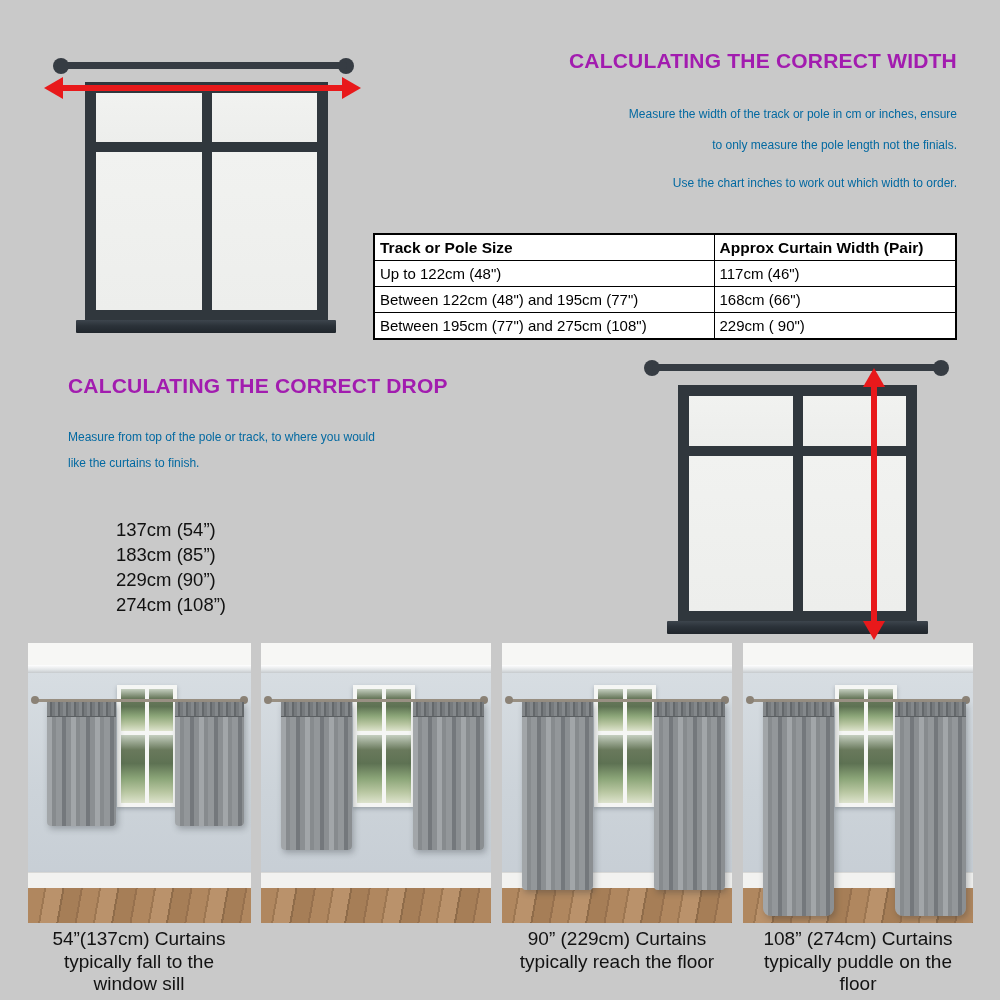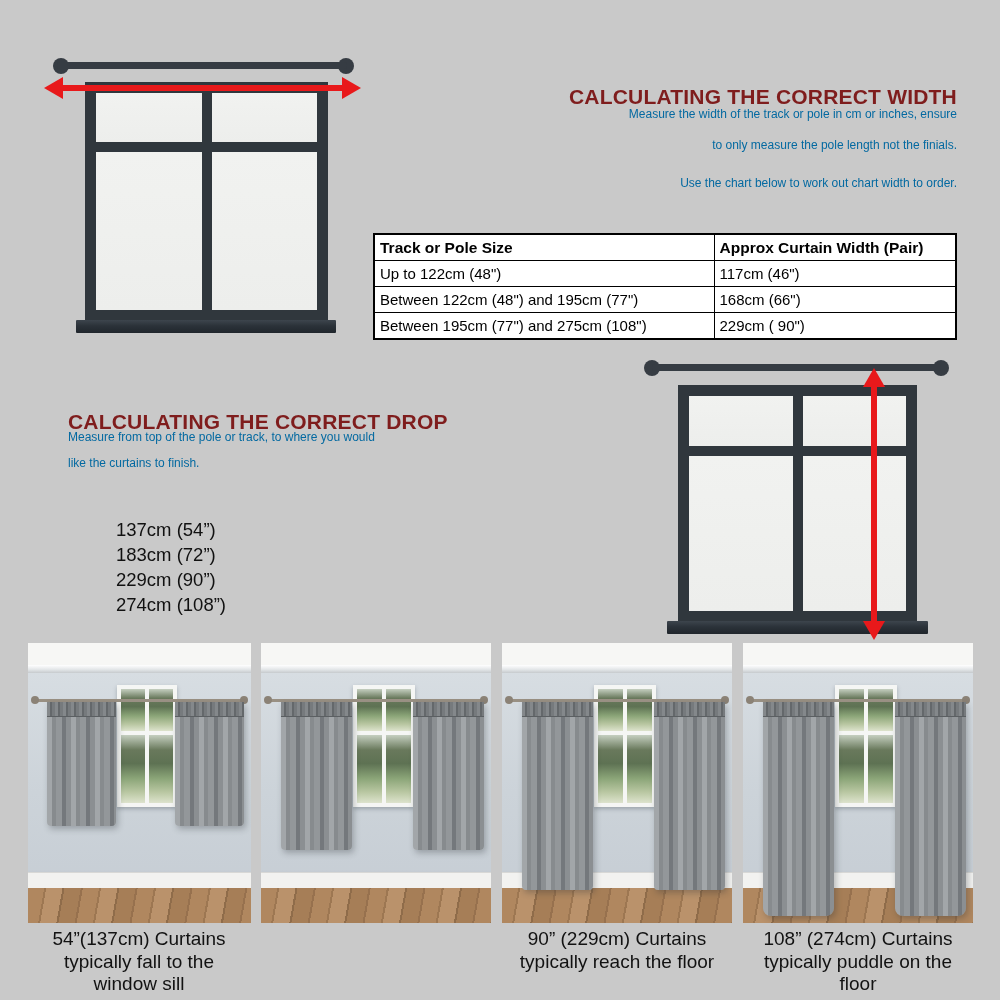--- a/index.html
+++ b/index.html
@@ -3,21 +3,21 @@
 <meta charset="utf-8">
 <style>
   html,body{margin:0;padding:0;}
   .page{
     position:relative;width:1000px;height:1000px;overflow:hidden;
     background:#c9c9c9;font-family:"Liberation Sans",sans-serif;color:#111;
   }
   .abs{position:absolute;}
 
   
-  .h-title{font-weight:bold;font-size:21px;color:#7f1d1d;letter-spacing:.2px;margin-top:36px;}
+  .h-title{font-weight:bold;font-size:21px;color:#a21caf;letter-spacing:.2px;}
   .h-width{left:400px;top:49px;width:557px;text-align:right;}
   .h-drop{left:68px;top:374px;width:560px;text-align:left;}
   .body-text{font-size:12px;line-height:31px;color:#0369a1;}
   .p-width{left:360px;top:99px;width:597px;text-align:right;}
   .p-note{left:360px;top:168px;width:597px;text-align:right;}
   .p-drop{left:68px;top:424px;width:580px;line-height:26px;text-align:left;}
   .p-sizes-intro{left:68px;top:491px;width:580px;line-height:26px;}
   .sizes{left:68px;top:517px;width:300px;font-size:18.5px;line-height:25px;margin-left:48px;}
 
   
@@ -108,21 +108,21 @@
 
   <div class="abs red-line a1-line"></div>
   <div class="abs a1-left"></div>
   <div class="abs a1-right"></div>
 
   <div class="abs h-title h-width">CALCULATING THE CORRECT WIDTH</div>
   <div class="abs body-text p-width">
     <span>Measure the width of the track or pole in cm or inches, ensure</span><br>
     <span>to only measure the pole length not the finials.</span>
   </div>
-  <div class="abs body-text p-note">Use the chart below to work out chart width to order.</div>
+  <div class="abs body-text p-note">Use the chart inches to work out which width to order.</div>
 
   <table class="abs size-table">
     <colgroup>
         <col class="col-pole">
         <col>
       </colgroup>
     <tbody>
         <tr>
       <th>Track or Pole Size</th>
       <th>Approx Curtain Width (Pair)</th>
@@ -142,21 +142,21 @@
   </tbody>
     </table>
 
   <div class="abs h-title h-drop">CALCULATING THE CORRECT DROP</div>
   <div class="abs body-text p-drop">
     <span>Measure from top of the pole or track, to where you would</span><br>
     <span>like the curtains to finish.</span>
   </div>
   <div class="abs sizes">
     <div>137cm (54”)</div>
-    <div>183cm (72”)</div>
+    <div>183cm (85”)</div>
     <div>229cm (90”)</div>
     <div>274cm (108”)</div>
   </div>
 
   <div class="abs finial" style="left:644px;top:360px;"></div>
   <div class="abs finial" style="left:933px;top:360px;"></div>
   <div class="abs pole-bar" style="left:652px;top:364px;width:289px;"></div>
 
   <div class="abs diag-window win2">
     <div class="pane"></div>

